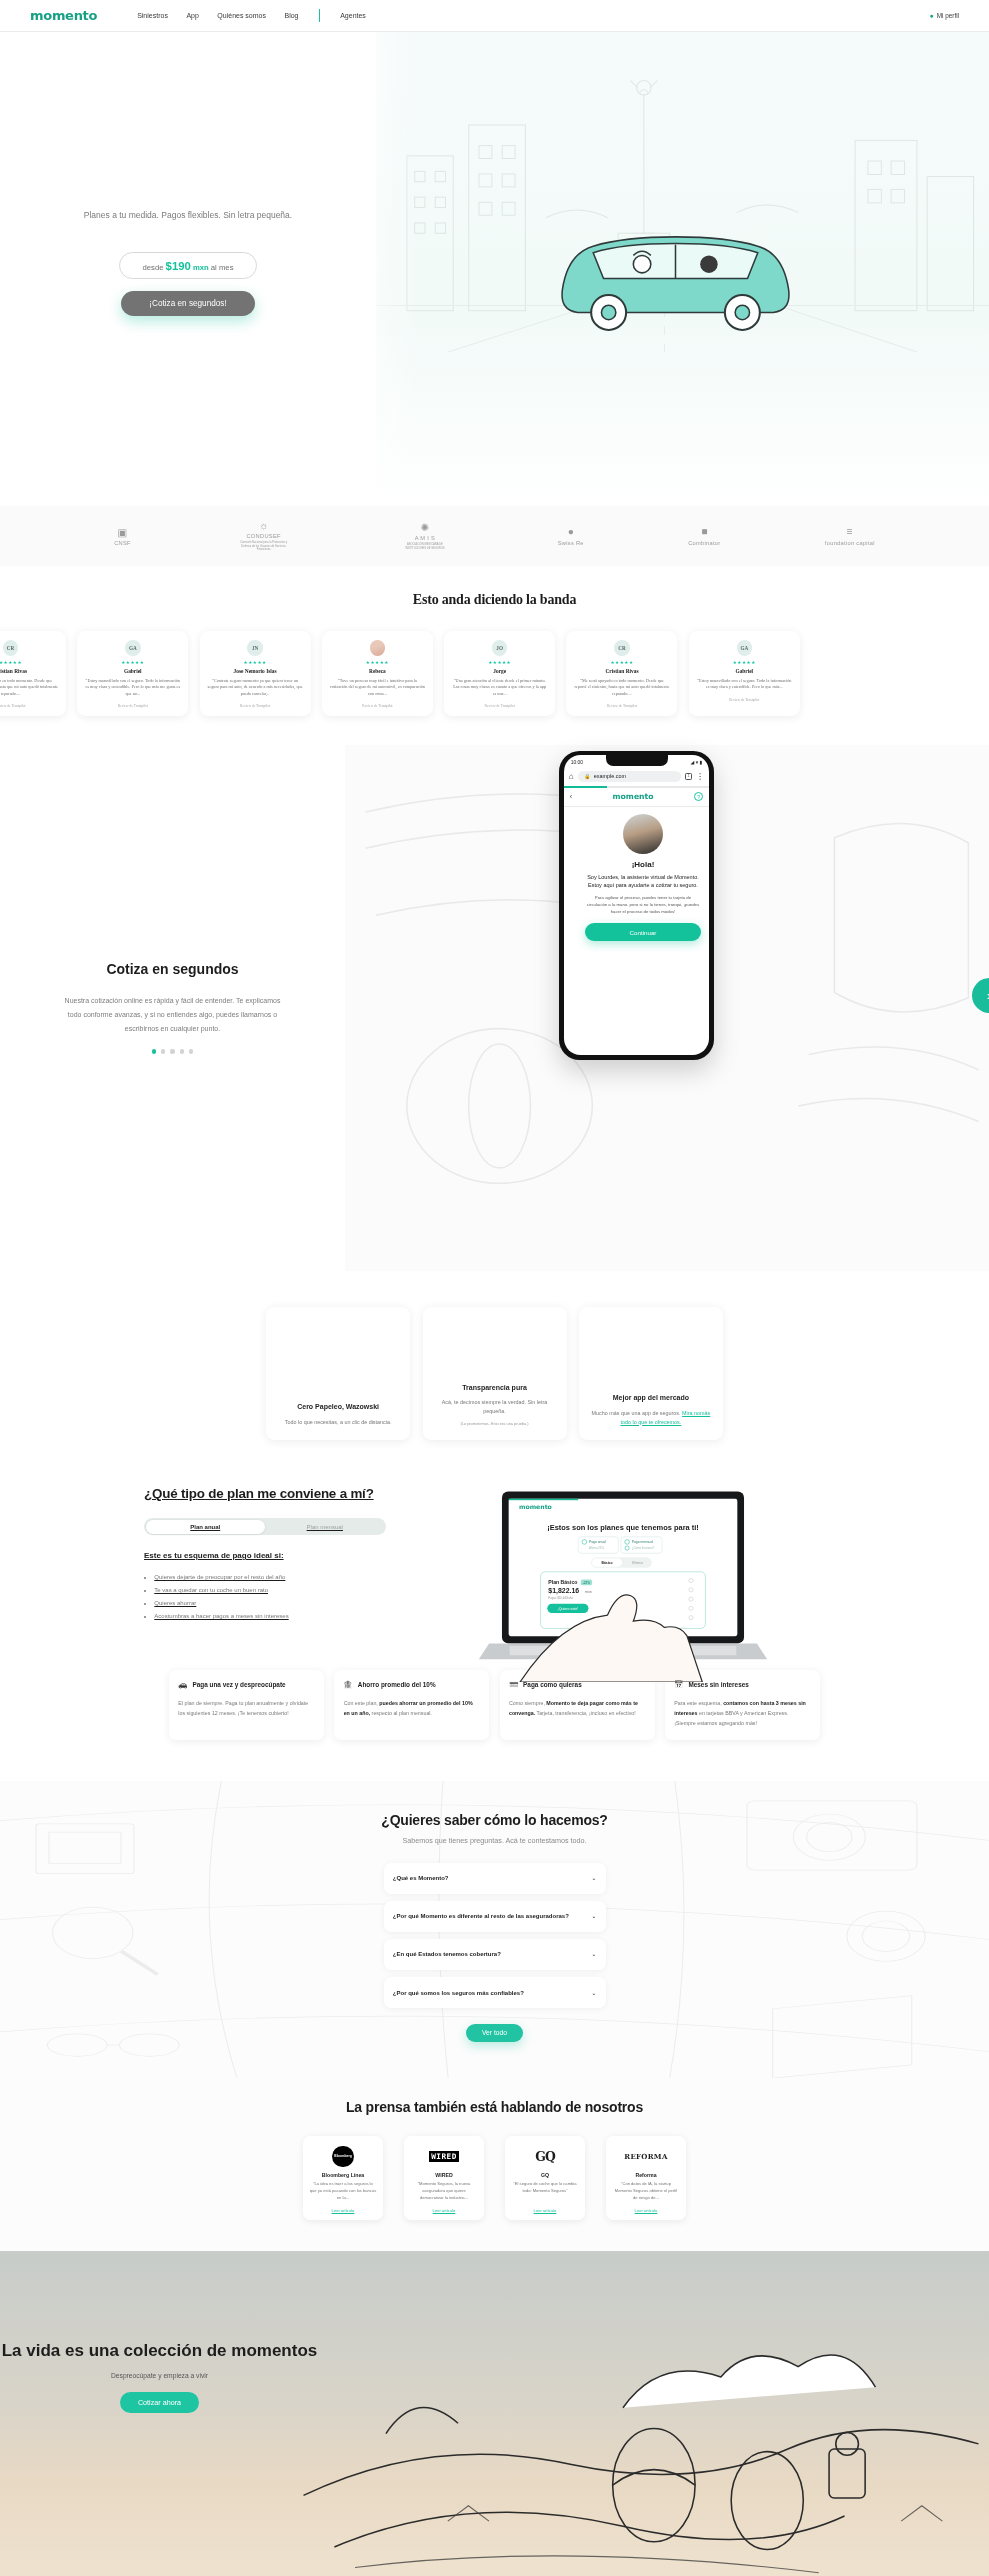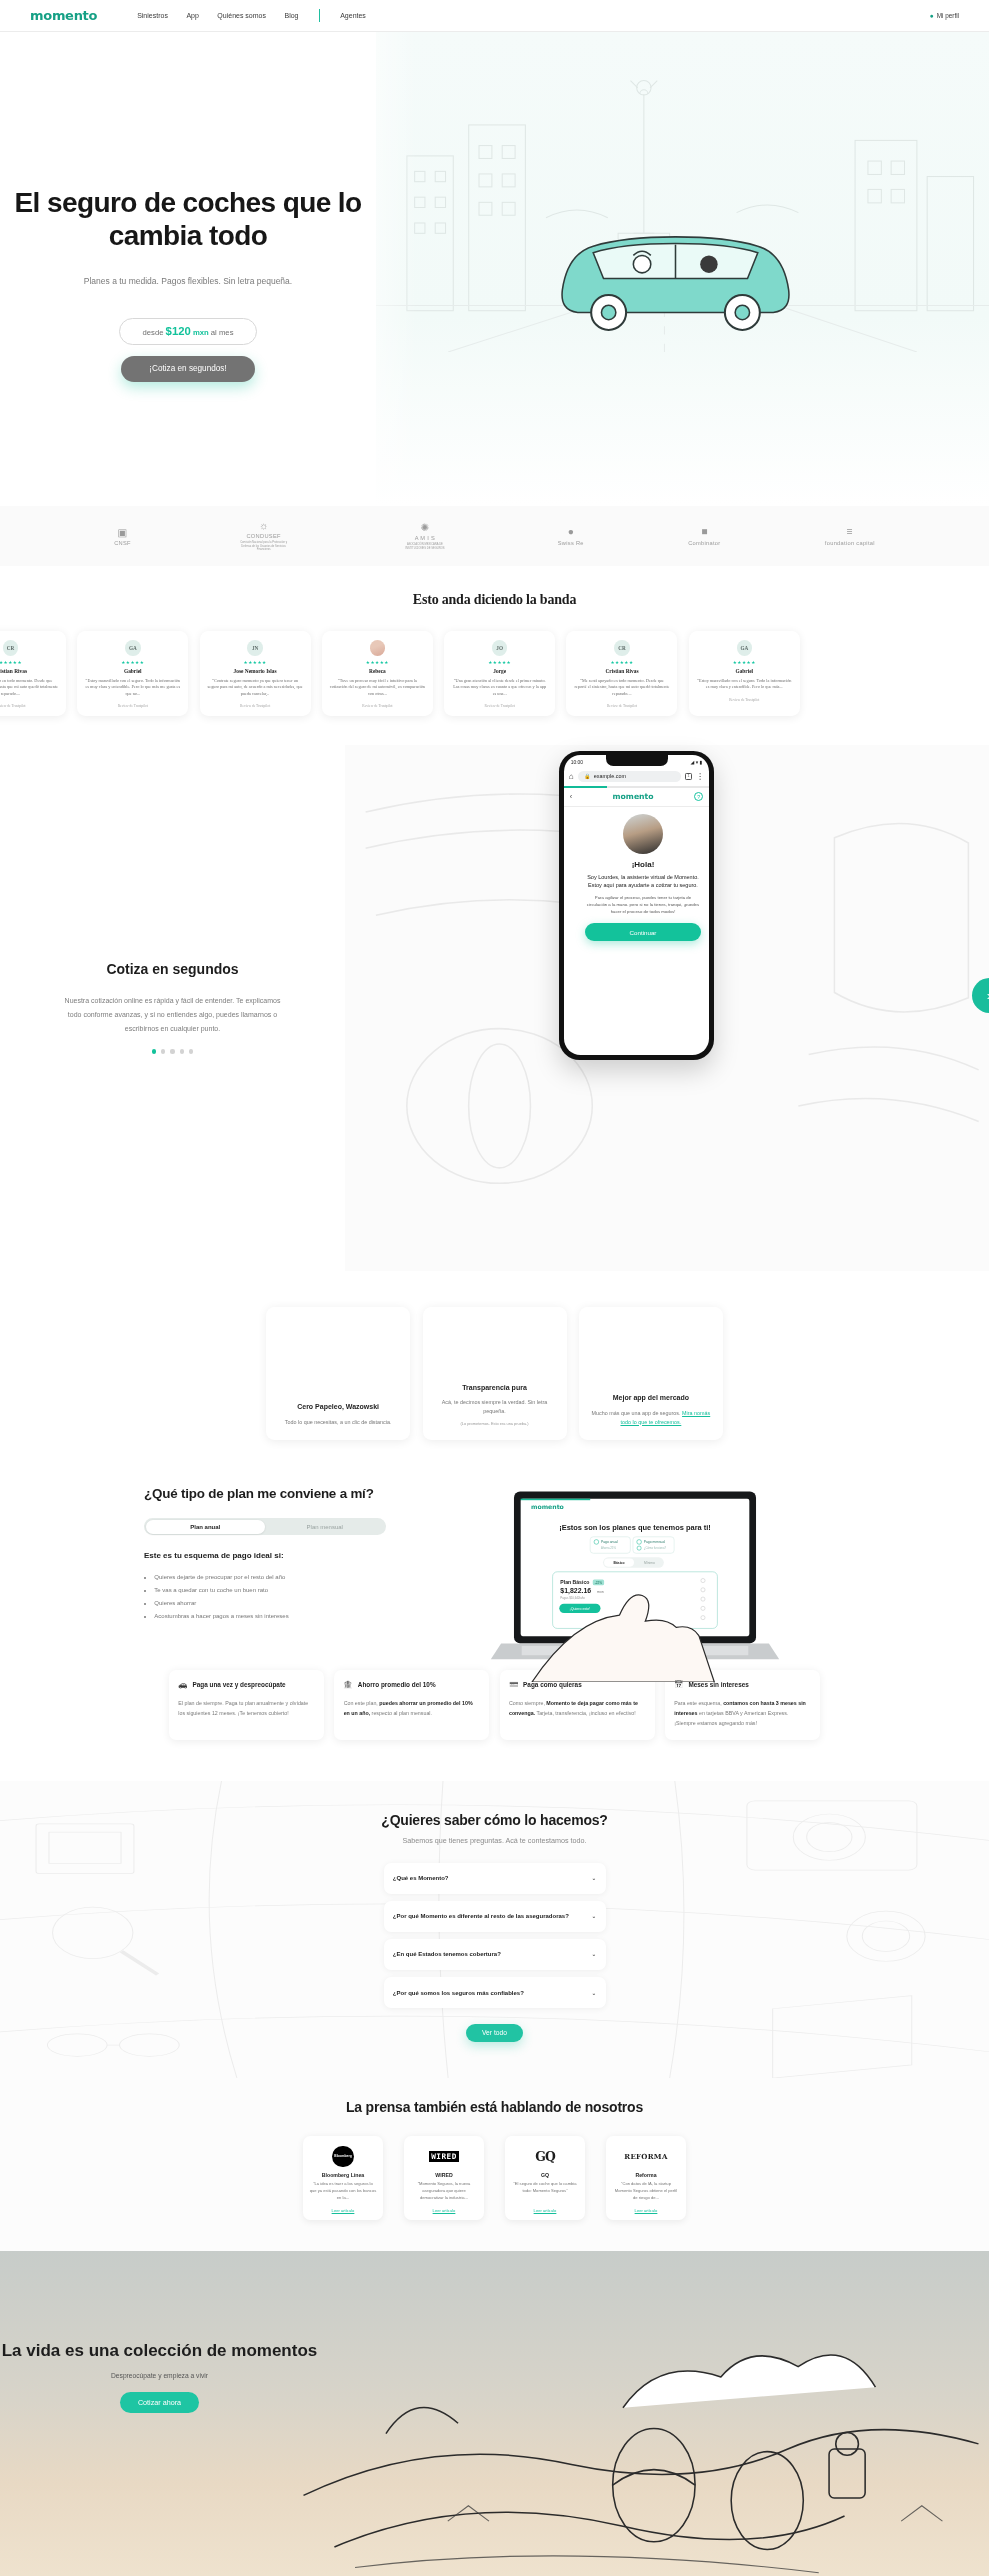--- a/index.html
+++ b/index.html
@@ -168,21 +168,21 @@
     text-align:center; min-height: 118px; display:flex; flex-direction:column;
     justify-content:flex-end; }
   .card3.mid { min-height: 133px; }
   .card3 h3 { font-size: 7px; font-weight:700; }
   .card3 p { font-size: 5.4px; line-height:1.65; color:#787878; margin-top: 7.2px; }
   .card3 .note { font-size: 3.9px; color:#9a9a9a; margin-top:5.2px; }
   .card3 a { color:#13bf9b; text-decoration: underline; }
 
   
   .plan { padding: 36px 0 0; position:relative; }
-  .plan-inner { width: 701px; margin: 0 auto; display:flex; gap: 32px; }
+  .plan-inner { width: 701px; margin: 0 auto; display:flex; gap: 20px; text-decoration: underline; }
   .plan-left { width: 278px; padding-top: 10.3px; }
   .plan-left h2 { font-size: 13.4px; font-weight:700; line-height:1.25; letter-spacing:-0.2px;}
   .seg { margin-top: 15.5px; width: 242px; height: 17px; background:#e5ebe9;
     border-radius: 10.3px; display:flex; align-items:center; padding: 1.5px; }
   .seg div { flex:1; height: 14px; display:flex; align-items:center;
     justify-content:center; font-size: 6px; color:#9aa3a1; border-radius:9.3px; cursor:pointer;}
   .seg div.on { background:#fff; color:#1d1d1d; font-weight:700;
     box-shadow:0 0.5px 2.1px rgba(0,0,0,.12); }
   .plan-left h4 { margin-top: 15.5px; font-size: 8px; font-weight:700; }
   .plan-left ul { margin-top: 11.3px; padding-left: 10.3px; }
@@ -310,25 +310,24 @@
           <circle cx="150" cy="244" r="14" fill="#7fd9cb" stroke="#2f3b3a" stroke-width="3"></circle>
           <circle cx="410" cy="244" r="34" fill="#ffffff" stroke="#2f3b3a" stroke-width="4"></circle>
           <circle cx="410" cy="244" r="14" fill="#7fd9cb" stroke="#2f3b3a" stroke-width="3"></circle>
           <circle cx="215" cy="150" r="17" fill="#fff" stroke="#2f3b3a" stroke-width="3"></circle>
           <circle cx="345" cy="150" r="17" fill="#3a3a3a"></circle>
           <path d="M198 133 q17 -16 34 0" fill="none" stroke="#2f3b3a" stroke-width="3"></path>
         </g>
       </svg>
     </div>
     <div class="hero-copy">
-      <h1>El seguro de coches que lo cambia todo</h1>
       <div class="hero-sub">Planes a tu medida. Pagos flexibles. Sin letra pequeña.</div>
       <div class="price-pill">
         <span>desde</span>
-        <b>$120</b>
+        <b>$190</b>
         <span class="mxn">mxn</span>
         <span>al mes</span>
       </div><br>
       <button class="btn-primary">¡Cotiza en segundos!</button>
     </div>
   </div>
 
   <div class="partners">
     <div class="plogo">
       <div class="mark">▣</div>

